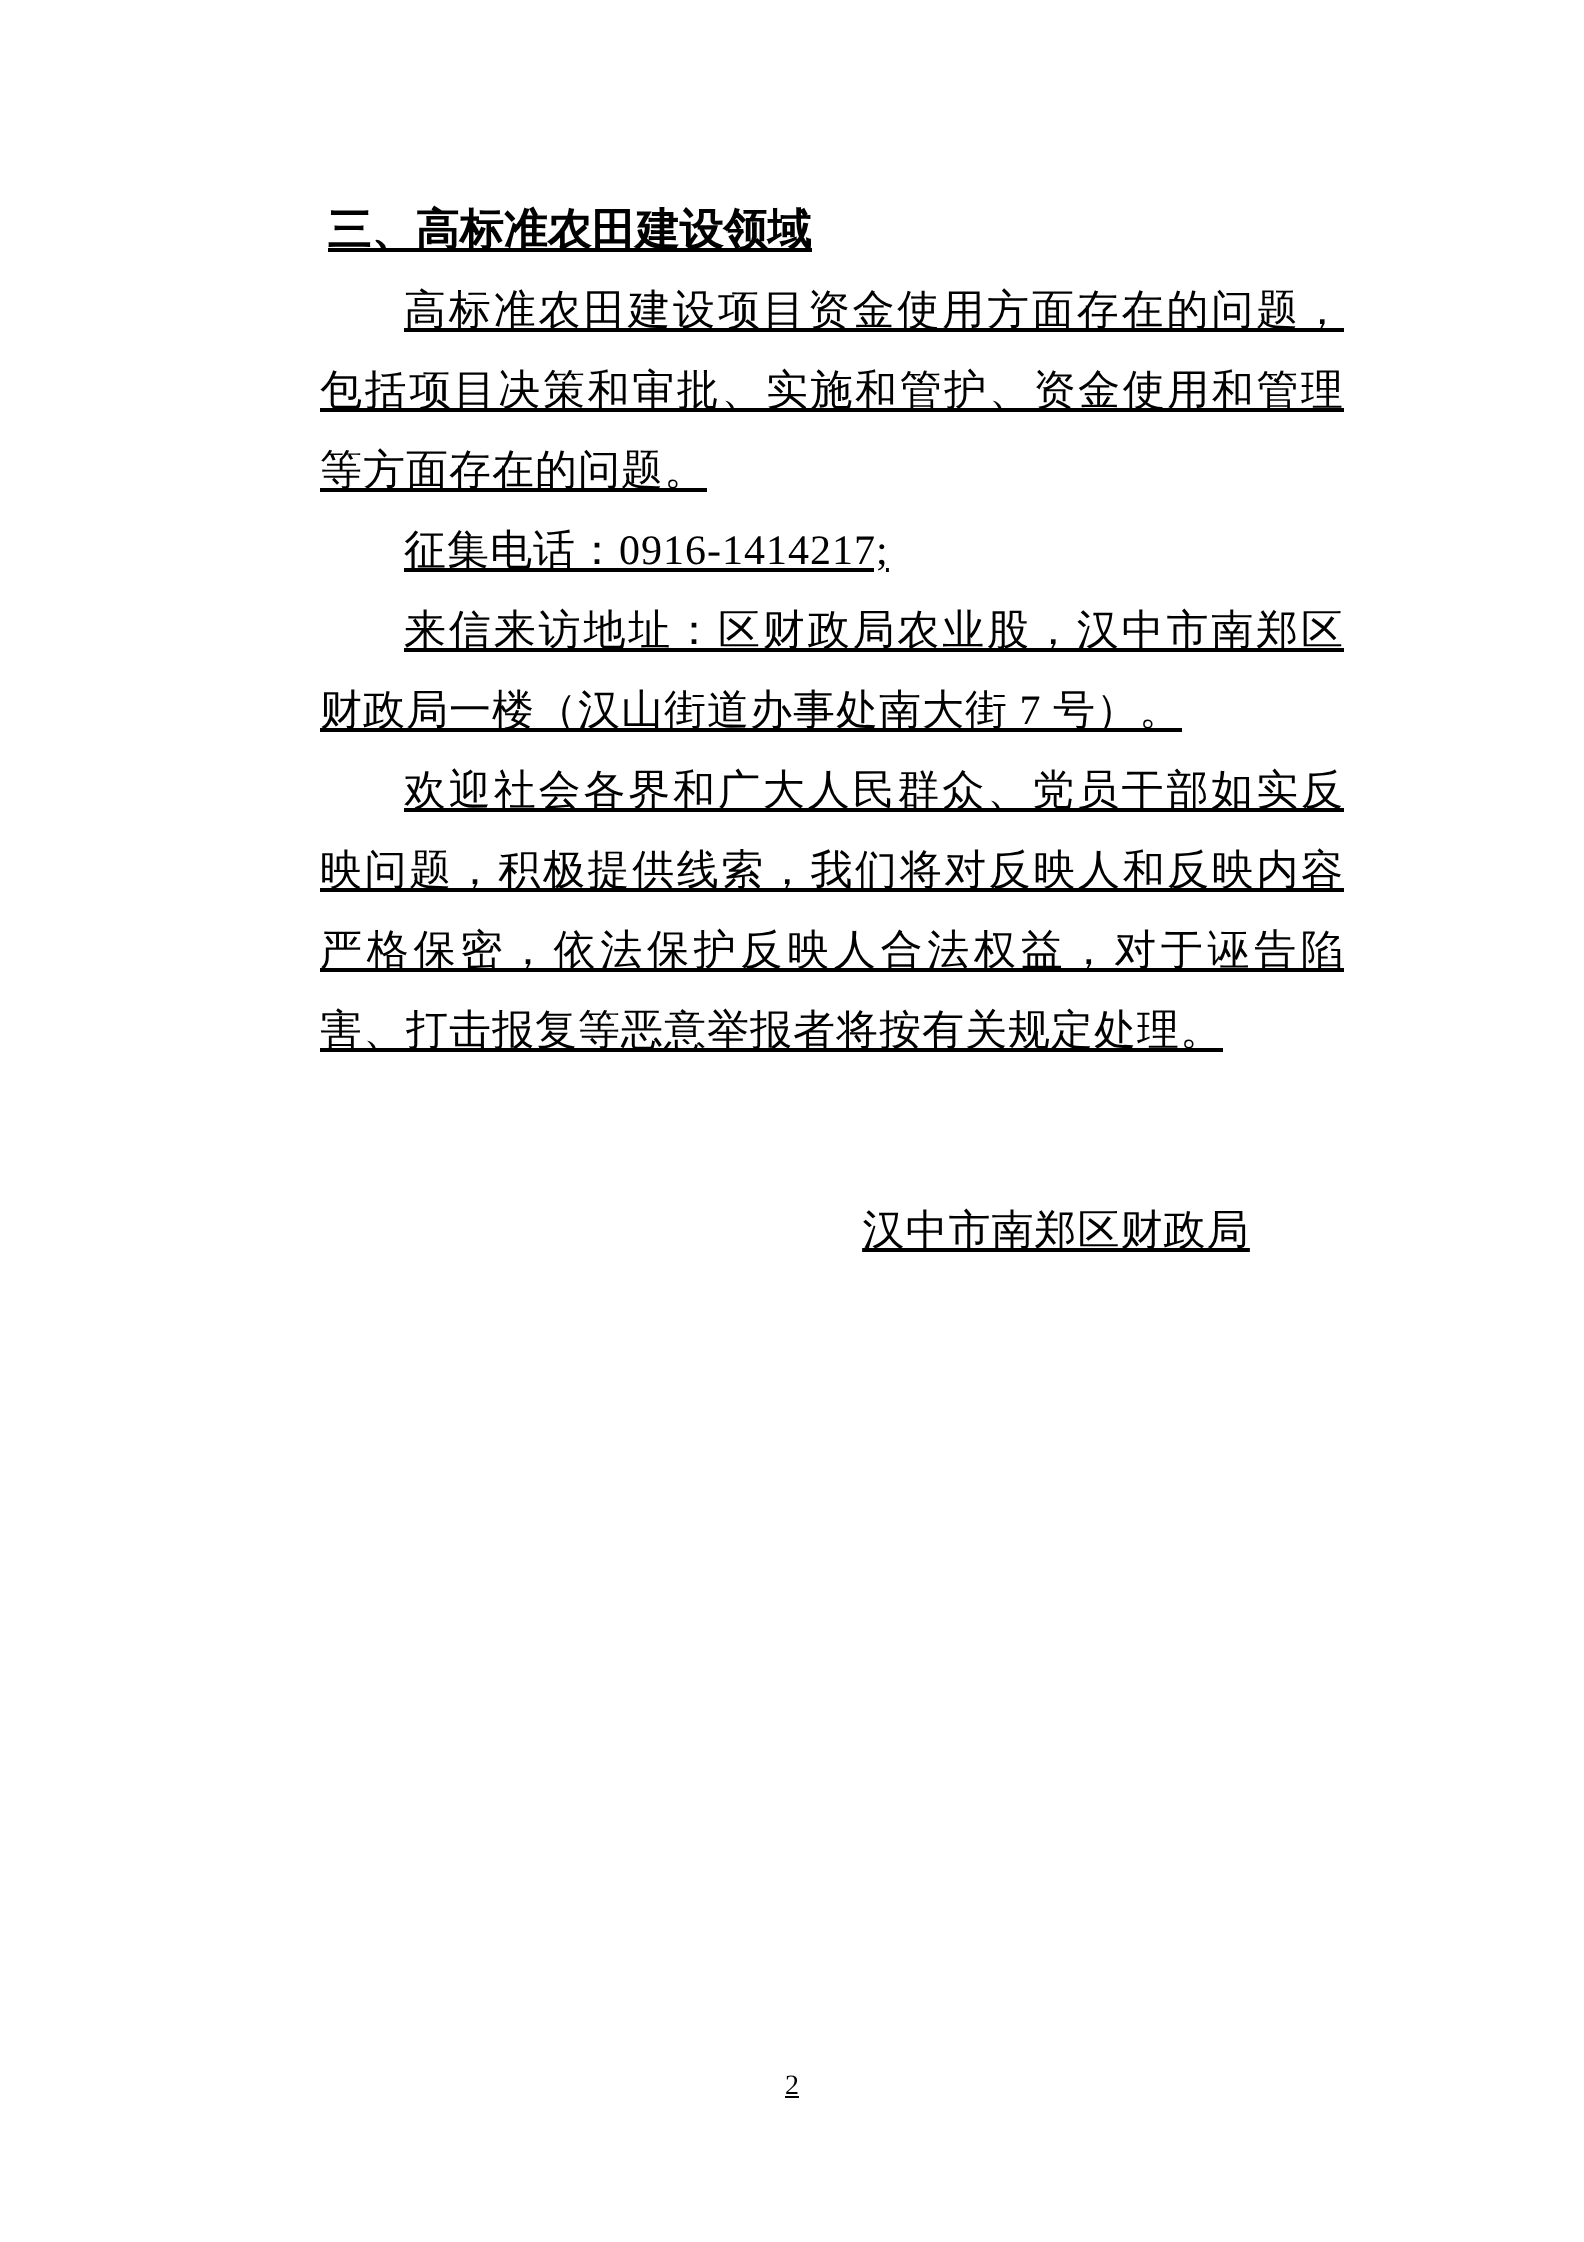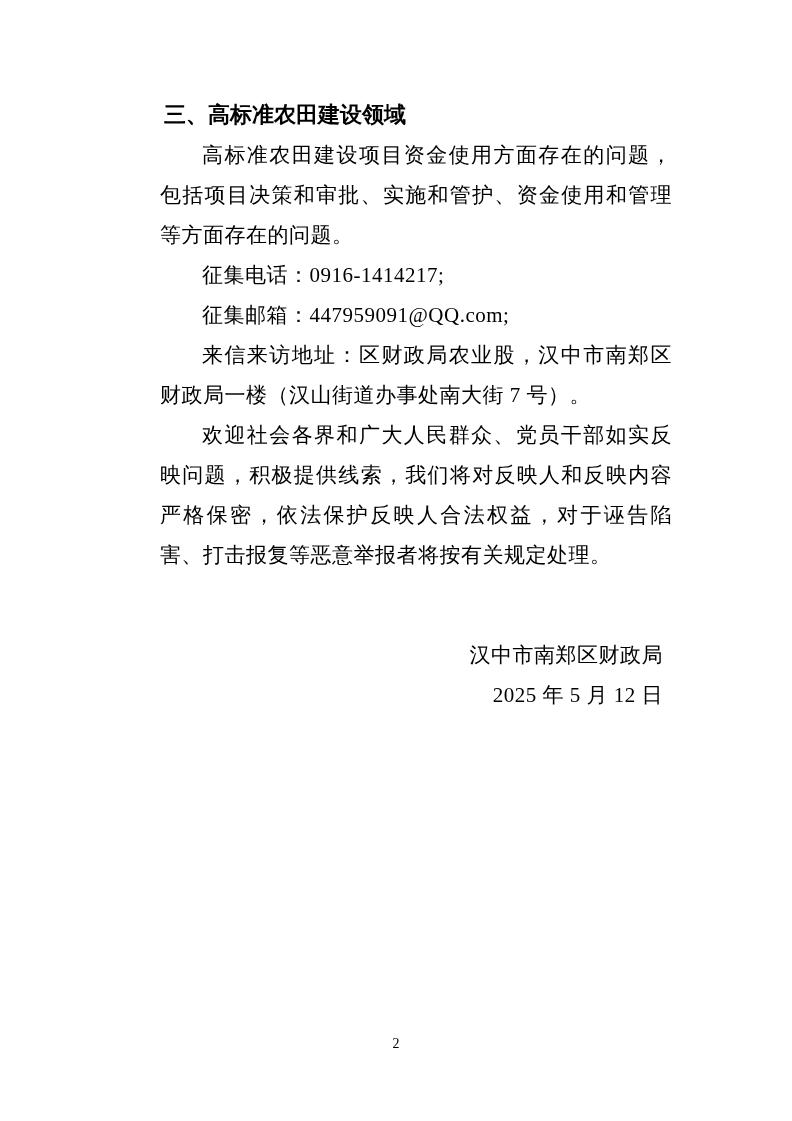--- a/index.html
+++ b/index.html
@@ -1,15 +1,15 @@
 <!DOCTYPE html>
 <html><head>
 <meta charset="utf-8">
 <style>
-  * { margin: 0; padding: 0; box-sizing: border-box; }
+  * { margin: 0; padding: 0; box-sizing: border-box; text-decoration: underline; }
 
   html, body {
     background: #e8e8e8;
     font-family: "Liberation Serif", "DejaVu Serif", serif;
   }
 
   .page {
     position: relative;
     width: 792px;
     height: 1121px;
@@ -50,21 +50,20 @@
     margin: 60px 9px 0 auto;
     width: 270px;
     text-align: center;
   }
 
   .closing-line {
     font-size: 21px;
     line-height: 40px;
     letter-spacing: 0.5px;
     color: #000000;
-    text-align: right;
   }
 
   .page-number {
     position: absolute;
     top: 1036px;
     left: 0;
     width: 100%;
     text-align: center;
     font-size: 14px;
     line-height: 16px;
@@ -76,27 +75,25 @@
 
 <div class="page">
   <div class="content">
 
     <h2 class="section-heading">三、高标准农田建设领域</h2>
 
     <p class="body-paragraph">高标准农田建设项目资金使用方面存在的问题，包括项目决策和审批、实施和管护、资金使用和管理等方面存在的问题。</p>
 
     <p class="body-paragraph">征集电话：0916-1414217;</p>
 
-    <p class="body-paragraph">征集邮箱：447959091@QQ.com;</p>
 
     <p class="body-paragraph">来信来访地址：区财政局农业股，汉中市南郑区财政局一楼（汉山街道办事处南大街 7 号）。</p>
 
     <p class="body-paragraph">欢迎社会各界和广大人民群众、党员干部如实反映问题，积极提供线索，我们将对反映人和反映内容严格保密，依法保护反映人合法权益，对于诬告陷害、打击报复等恶意举报者将按有关规定处理。</p>
 
     <div class="closing-block">
       <div class="closing-line">汉中市南郑区财政局</div>
-      <div class="closing-line">2025 年 5 月 12 日</div>
     </div>
 
   </div>
 
   <div class="page-number">2</div>
 </div>
 
 </body></html>

